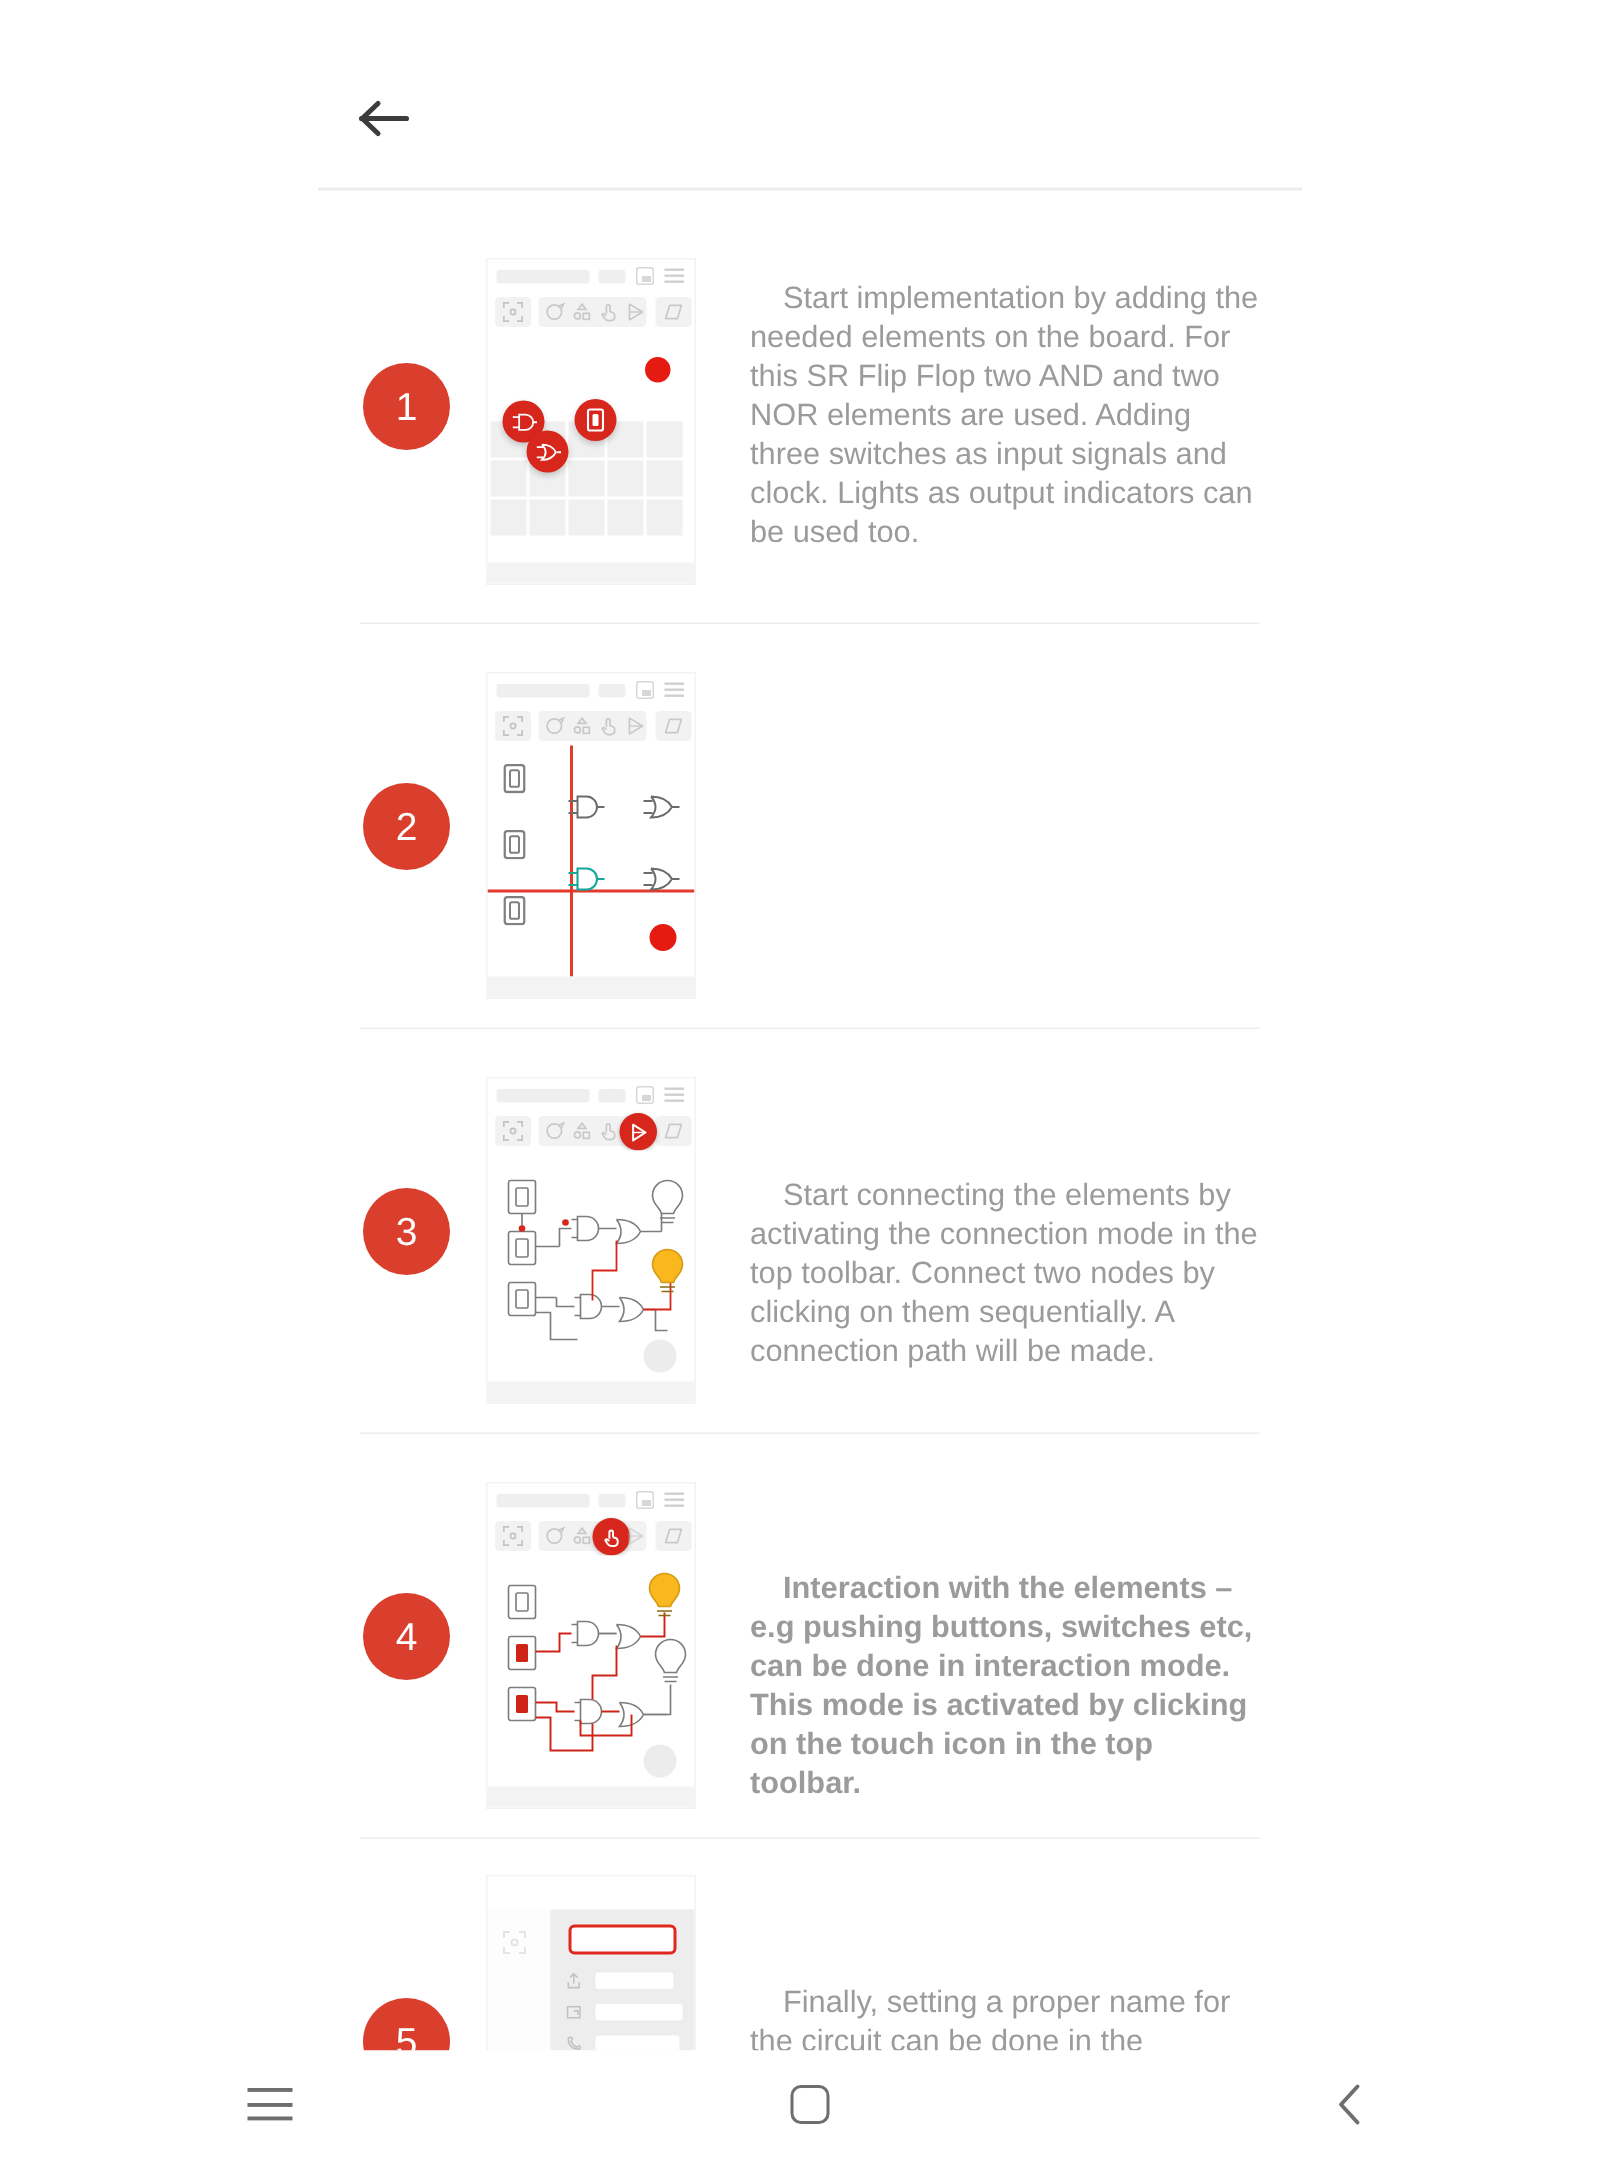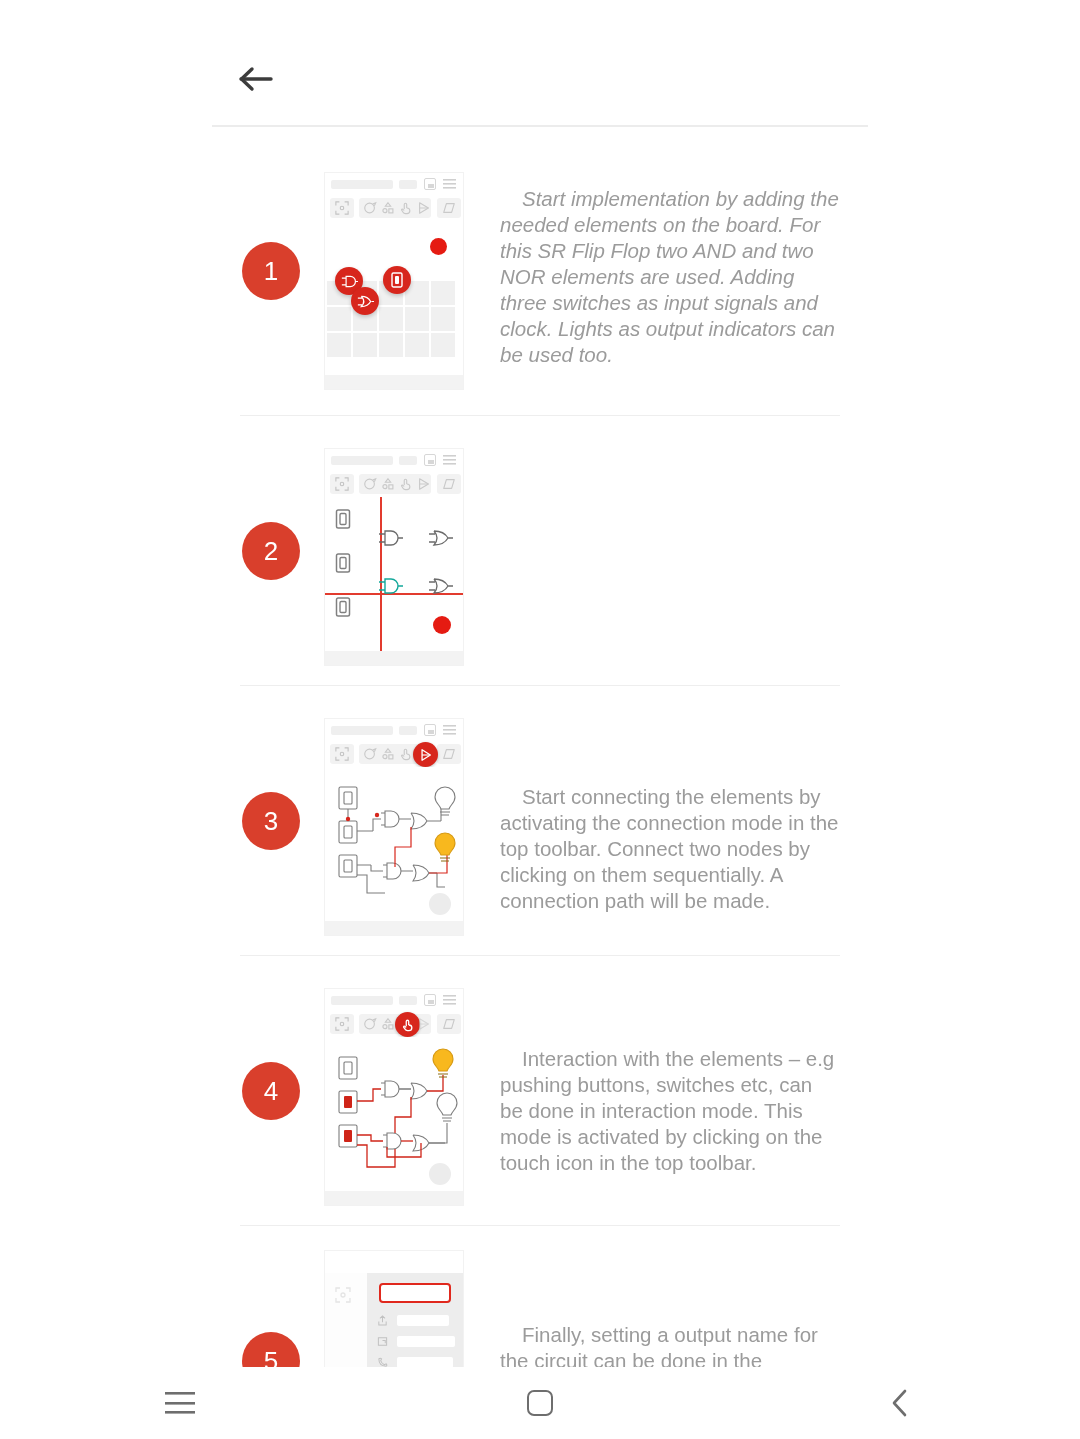--- a/index.html
+++ b/index.html
@@ -227,21 +227,21 @@
         <div class="red-chip" style="left:58px;top:45px;width:28px;height:28px;">
           <svg width="14" height="16" viewBox="0 0 12 16">
             <rect x="1" y="1" width="10" height="14" rx="1.4" fill="none" stroke="#ffffff" stroke-width="1.4"></rect>
             <rect x="4" y="4" width="4" height="8" rx="1" fill="#ffffff"></rect>
           </svg>
         </div>
       </div>
       <div class="mock-footer"></div>
     </div>
 
-    <div class="step-text" style="top:60px;font-style:italic;">Start implementation by adding the needed elements on the board. For this SR Flip Flop two AND and two NOR elements are used. Adding three switches as input signals and clock. Lights as output indicators can be used too.</div>
+    <div class="step-text" style="top:60px;">Start implementation by adding the needed elements on the board. For this SR Flip Flop two AND and two NOR elements are used. Adding three switches as input signals and clock. Lights as output indicators can be used too.</div>
     <div class="step-divider"></div>
   </div>
 
   <div class="step" style="height:270px;">
     <div class="badge" style="top:106px;">2</div>
 
     <div class="thumb" style="top:32px;">
       <div class="mock-topbar">
         <div class="mock-urlbar"></div>
         <div class="mock-urlbar2"></div>
@@ -482,21 +482,21 @@
           <g>
             <path d="M112 58 a10 10 0 0120 0 c0 6 -5 8 -6 12 h-8 c-1 -4 -6 -6 -6 -12 Z" fill="#fff" stroke="#7d7d7d" stroke-width="1.1"></path>
             <path d="M117 73 h10 M118 76 h8" stroke="#7d7d7d" stroke-width="1.1"></path>
           </g>
         </svg>
         <div class="gray-dot" style="left:104px;top:126px;width:22px;height:22px;"></div>
       </div>
       <div class="mock-footer"></div>
     </div>
 
-    <div class="step-text" style="top:90px;">Interaction with the elements – e.g pushing buttons, switches etc, can be done in interaction mode. This mode is activated by clicking on the touch icon in the top toolbar.</div>
+    <div class="step-text" style="top:90px;font-weight:bold;">Interaction with the elements – e.g pushing buttons, switches etc, can be done in interaction mode. This mode is activated by clicking on the touch icon in the top toolbar.</div>
     <div class="step-divider"></div>
   </div>
 
   <div class="step" style="height:230px;">
     <div class="badge" style="top:106px;">5</div>
 
     <div class="thumb" style="top:24px;height:218px;">
       <div class="mock-topbar"></div>
       <svg class="tb-icon" style="left:10px;top:36px;width:16px;height:16px;" viewBox="0 0 16 16">
         <path d="M1 5V1h4M15 5V1h-4M1 11v4h4M15 11v4h-4" stroke="#d0d0d0" stroke-width="1.3" fill="none"></path>
@@ -514,21 +514,21 @@
         </svg>
         <div class="drawer-row" style="top:63px;width:58px;"></div>
         <svg class="drawer-ico" style="top:84px;" viewBox="0 0 12 12">
           <path d="M2 2 q0 8 8 8 q1.5 -1 0 -2.5 l-2 1 q-3 -1.5 -4 -4.5 l1 -2 q-1.5 -1.5 -3 0 Z" stroke="#8c8c8c" stroke-width="1.1" fill="none"></path>
         </svg>
         <div class="drawer-row" style="top:84px;width:56px;"></div>
 
       </div>
     </div>
 
-    <div class="step-text" style="top:96px;">Finally, setting a output name for the circuit can be done in the</div>
+    <div class="step-text" style="top:96px;">Finally, setting a proper name for the circuit can be done in the</div>
   </div>
 
 </div>
 
 <div class="navbar">
   <div class="nav-btn">
     <div class="nav-burger"></div>
   </div>
   <div class="nav-btn">
     <div class="nav-square"></div>

